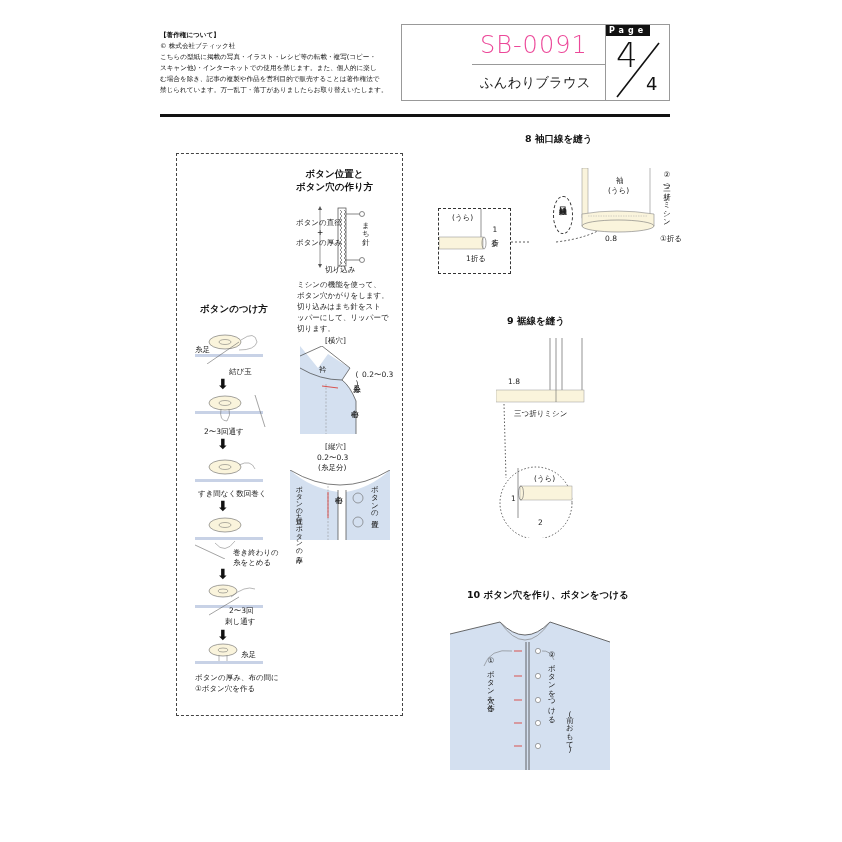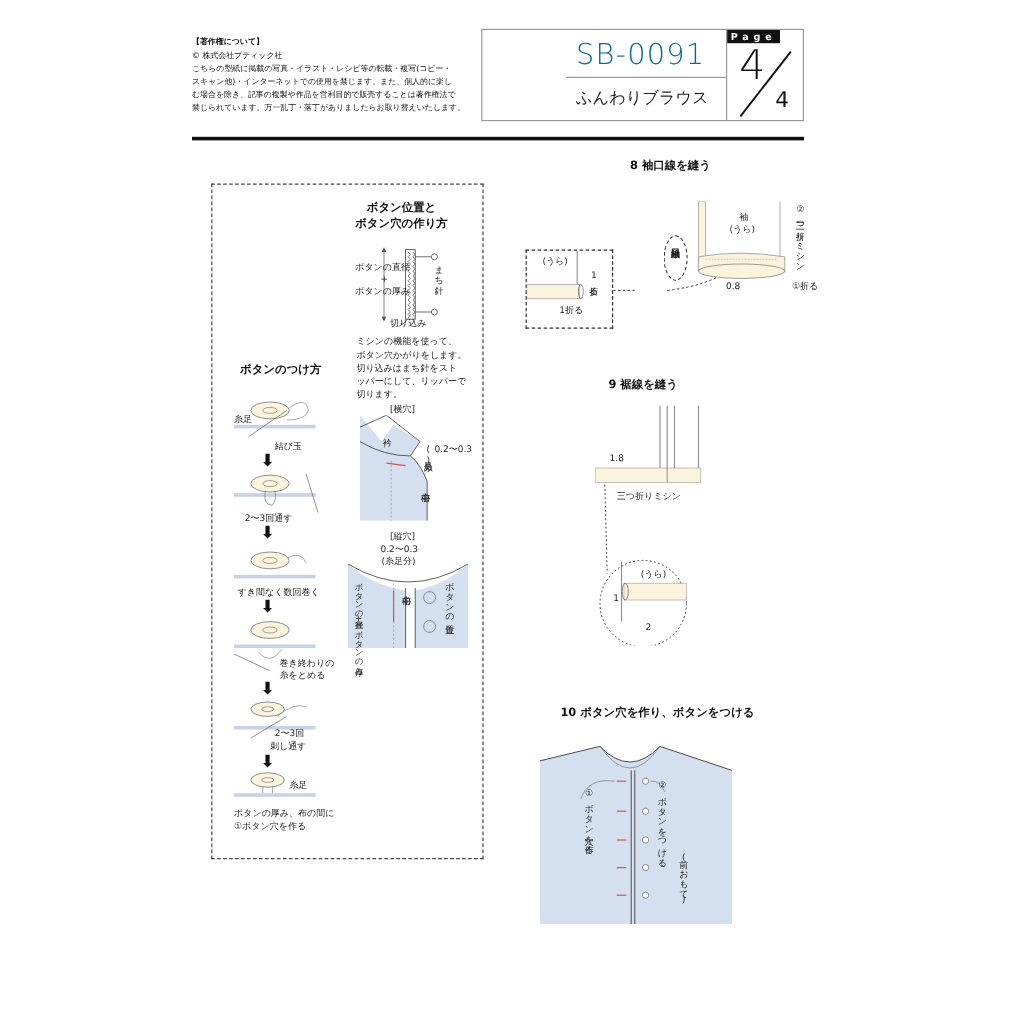--- a/index.html
+++ b/index.html
@@ -9,21 +9,21 @@
 
     
     .copyright { left: 160px; top: 30px; width: 240px; font-size: 6.6px; line-height: 11px; color: #111; }
     .copyright .line { white-space: nowrap; }
     .copyright .title { font-weight: bold; }
 
     
     .hdr-box { left: 401px; top: 24px; width: 269px; height: 77px; border: 1px solid #999; }
     .logo-cell { position: absolute; left: 0; top: 0; width: 70px; height: 75px; border-right: 1px solid #999; }
     .code-cell { position: absolute; left: 70px; top: 0; width: 134px; height: 40px; border-bottom: 1px solid #999; border-right: 1px solid #999;
-                 font-size: 24px; font-family: "DejaVu Sans", sans-serif; font-weight: 300; padding-left: 8px; line-height: 40px; letter-spacing: 1px; color: #0369a1; }
+                 font-size: 24px; font-family: "DejaVu Sans", sans-serif; font-weight: 300; padding-left: 8px; line-height: 40px; letter-spacing: 1px; color: #ec4899; }
     .name-cell { position: absolute; left: 70px; top: 40px; width: 134px; height: 35px; border-right: 1px solid #999;
                  font-size: 13.5px; padding-left: 8px; line-height: 35px; color: #222; }
     .page-cell { position: absolute; left: 204px; top: 0; width: 63px; height: 75px; }
     .page-label { position: absolute; left: 0; top: 0; width: 44px; height: 11px; background: #111; color: #fff; font-size: 8px; font-weight: bold; text-align: center; letter-spacing: 4px; line-height: 11px; }
     .page-cur { position: absolute; left: 10px; top: 10px; font-size: 34px; font-weight: 300; color: #111; }
     .page-tot { position: absolute; left: 40px; top: 48px; font-size: 18px; color: #111; }
     .page-slash { position: absolute; left: 5px; top: 14px; }
 
     .rule { left: 160px; top: 114px; width: 510px; height: 3px; background: #111; }
 

